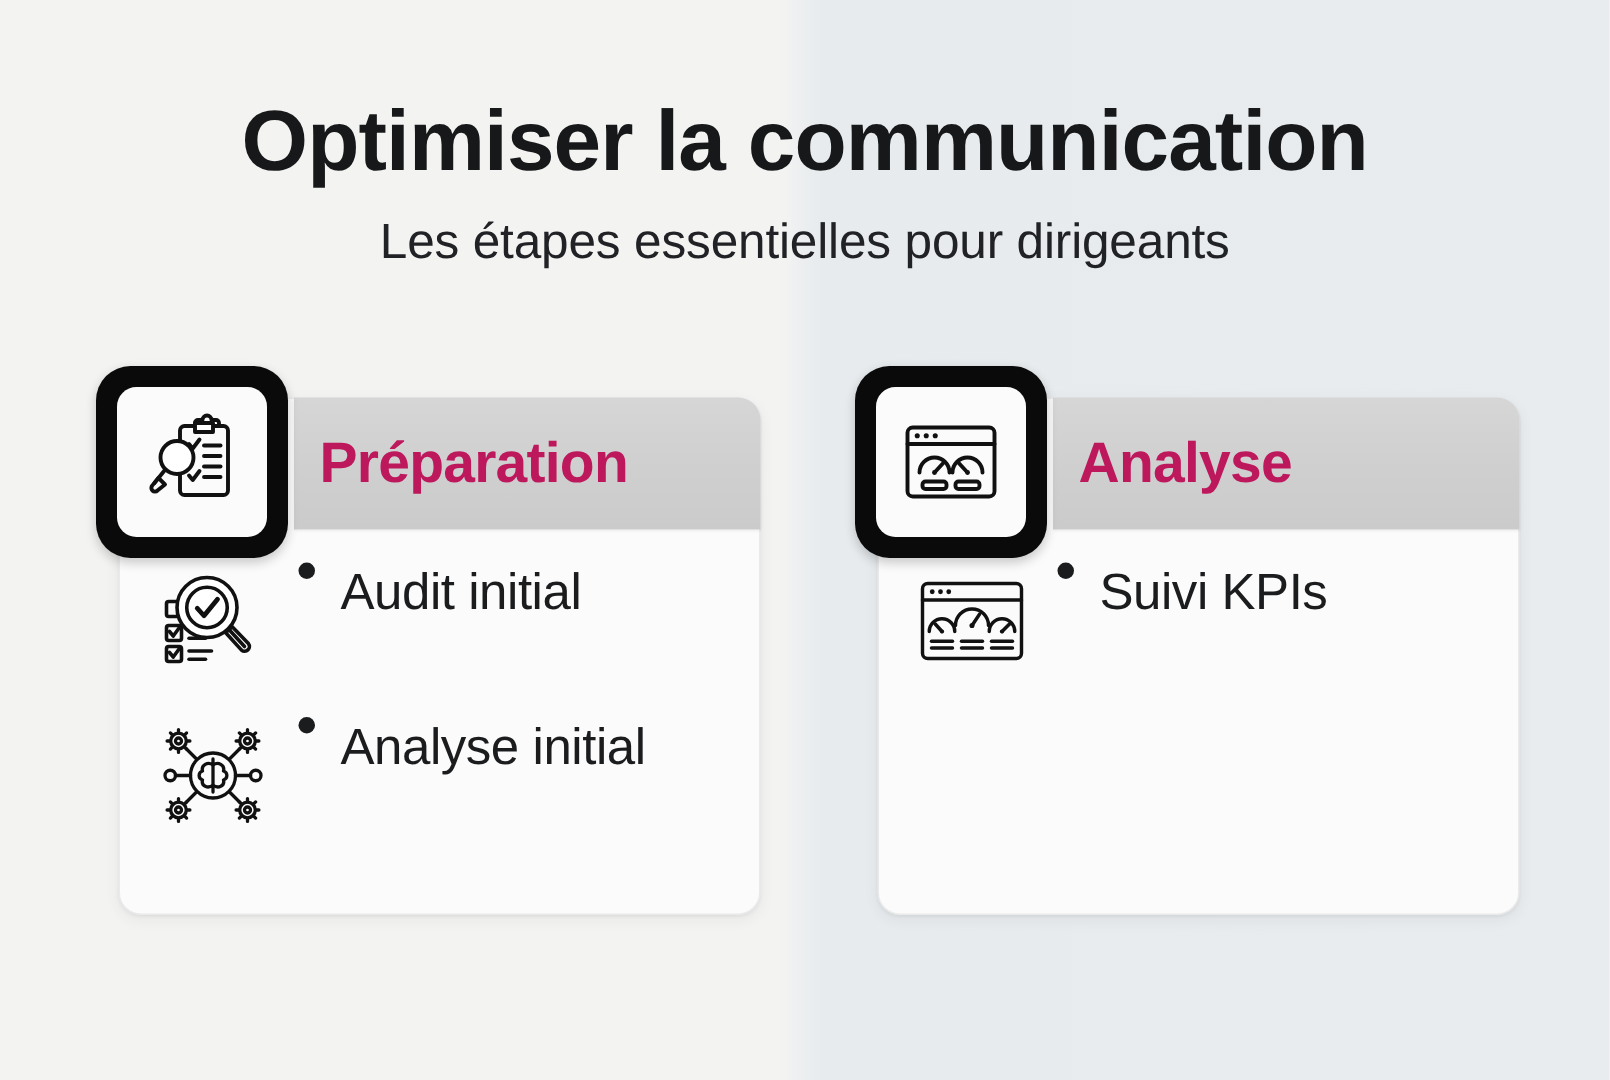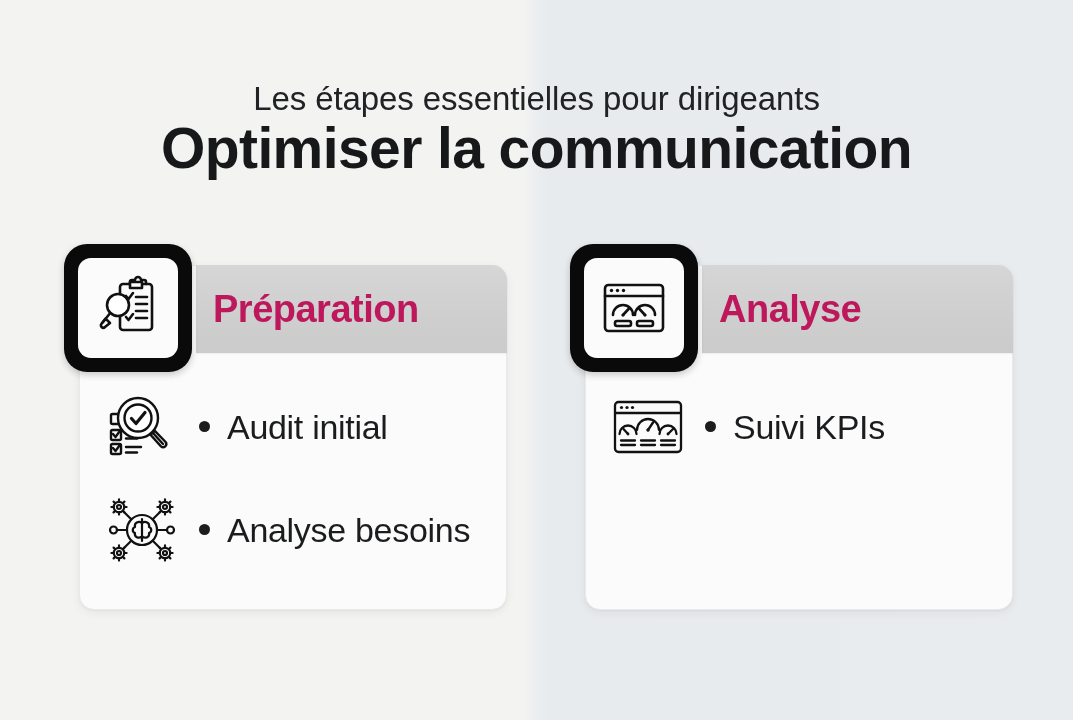--- a/index.html
+++ b/index.html
@@ -146,21 +146,20 @@
     position: absolute;
     left: 0;
     top: 88px;
     width: 428px;
     height: 257px;
     padding: 22px 0 0 0;
   }
 
   .list-item {
     display: flex;
-    align-items: center;
     height: 103px;
     padding-left: 20px;
   }
 
   .item-icon {
     width: 86px;
     min-width: 86px;
     height: 78px;
     display: flex;
     align-items: center;
@@ -188,22 +187,22 @@
   }
 </style>
 </head>
 <body>
 
 <div id="bg-split"></div>
 
 <div id="stage">
 
   <div id="header">
+    <div id="page-title">Optimiser la communication</div>
     <div id="page-subtitle">Les étapes essentielles pour dirigeants</div>
-    <div id="page-title">Optimiser la communication</div>
   </div>
 
   <div class="card" id="card-preparation">
     <div class="card-body"></div>
     <div class="card-header-band"></div>
     <div class="card-title">Préparation</div>
 
     <div class="badge">
       <div class="badge-inner">
         <svg width="72" height="72" viewBox="0 0 72 72" fill="none" stroke="#111" stroke-width="2.6" stroke-linecap="round" stroke-linejoin="round">
@@ -278,21 +277,21 @@
               <path d="M15 51.4v2.2M15 64.4v2.2M7.4 59h2.2M20.4 59h2.2M9.6 53.6l1.6 1.6M18.8 62.8l1.6 1.6M20.4 53.6l-1.6 1.6M11.2 62.8l-1.6 1.6"></path>
             </g>
             <g>
               <circle cx="61" cy="59" r="5.2"></circle>
               <circle cx="61" cy="59" r="2"></circle>
               <path d="M61 51.4v2.2M61 64.4v2.2M53.4 59h2.2M66.4 59h2.2M55.6 53.6l1.6 1.6M64.8 62.8l1.6 1.6M66.4 53.6l-1.6 1.6M57.2 62.8l-1.6 1.6"></path>
             </g>
           </svg>
         </span>
         <span class="item-bullet"></span>
-        <span class="item-label">Analyse besoins</span>
+        <span class="item-label">Analyse initial</span>
       </div>
 
     </div>
   </div>
 
   <div class="card" id="card-pilotage">
     <div class="card-body"></div>
     <div class="card-header-band"></div>
     <div class="card-title">Analyse</div>
 

